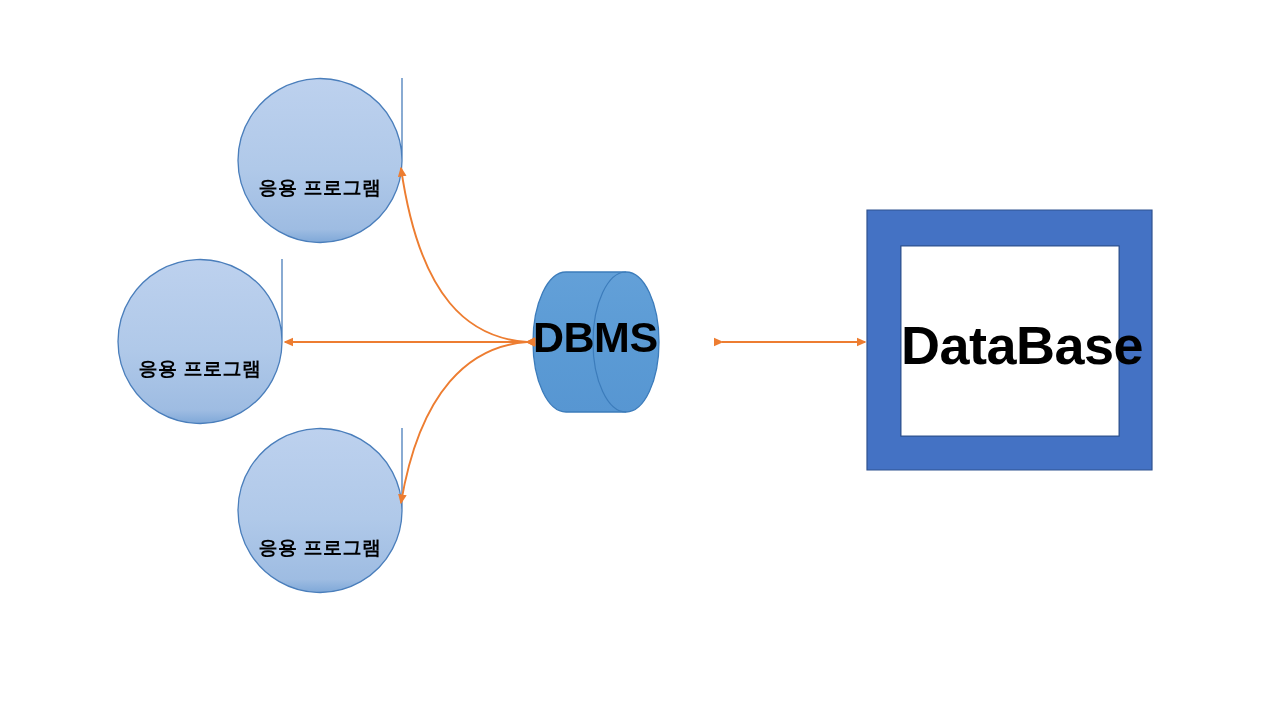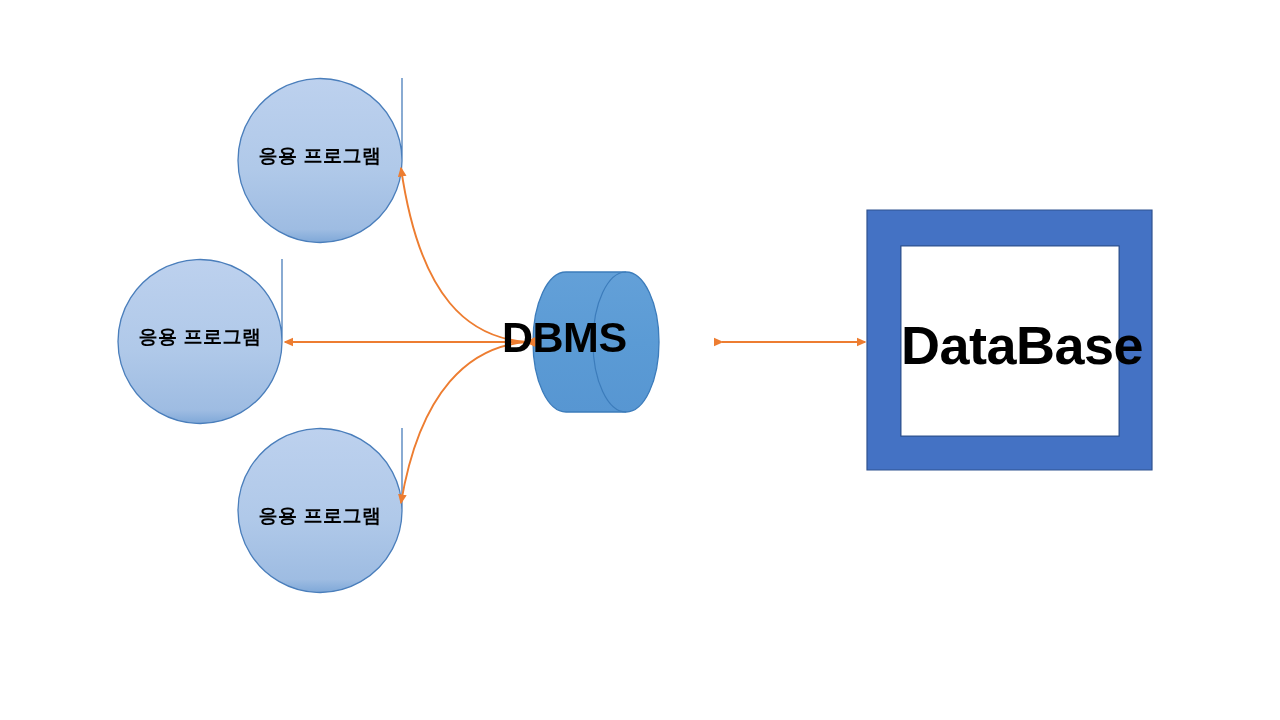--- a/index.html
+++ b/index.html
@@ -31,20 +31,21 @@
     color: #000000;
     font-weight: bold;
     white-space: nowrap;
     text-align: center;
     pointer-events: none;
   }
   .app-label {
     font-family: "Liberation Sans", sans-serif;
     font-size: 19px;
     letter-spacing: 0.5px;
+    margin-top: 32px;
   }
   .dbms-label {
     font-family: "Liberation Sans", sans-serif;
     font-size: 43px;
     letter-spacing: -0.5px;
   }
   .db-label {
     font-family: "Liberation Sans", sans-serif;
     font-size: 54px;
     letter-spacing: -0.5px;
@@ -121,17 +122,17 @@
 
     <path d="M 722 342 L 865 342" fill="none" stroke="#ED7D31" stroke-width="1.9" marker-start="url(#arrowStart)" marker-end="url(#arrowEnd)"></path>
   </svg>
 
   <div class="node-label app-label" style="left:238px; top:143px; width:164px;">응용 프로그램</div>
 
   <div class="node-label app-label" style="left:118px; top:324px; width:164px;">응용 프로그램</div>
 
   <div class="node-label app-label" style="left:238px; top:503px; width:164px;">응용 프로그램</div>
 
-  <div class="node-label dbms-label" style="left:502px; top:313px; width:120px;">DBMS</div>
+  <div class="node-label dbms-label" style="left:533px; top:313px; width:120px;">DBMS</div>
 
   <div class="node-label db-label" style="left:901px; top:314px; width:218px;">DataBase</div>
 
 </div>
 
 </body></html>

